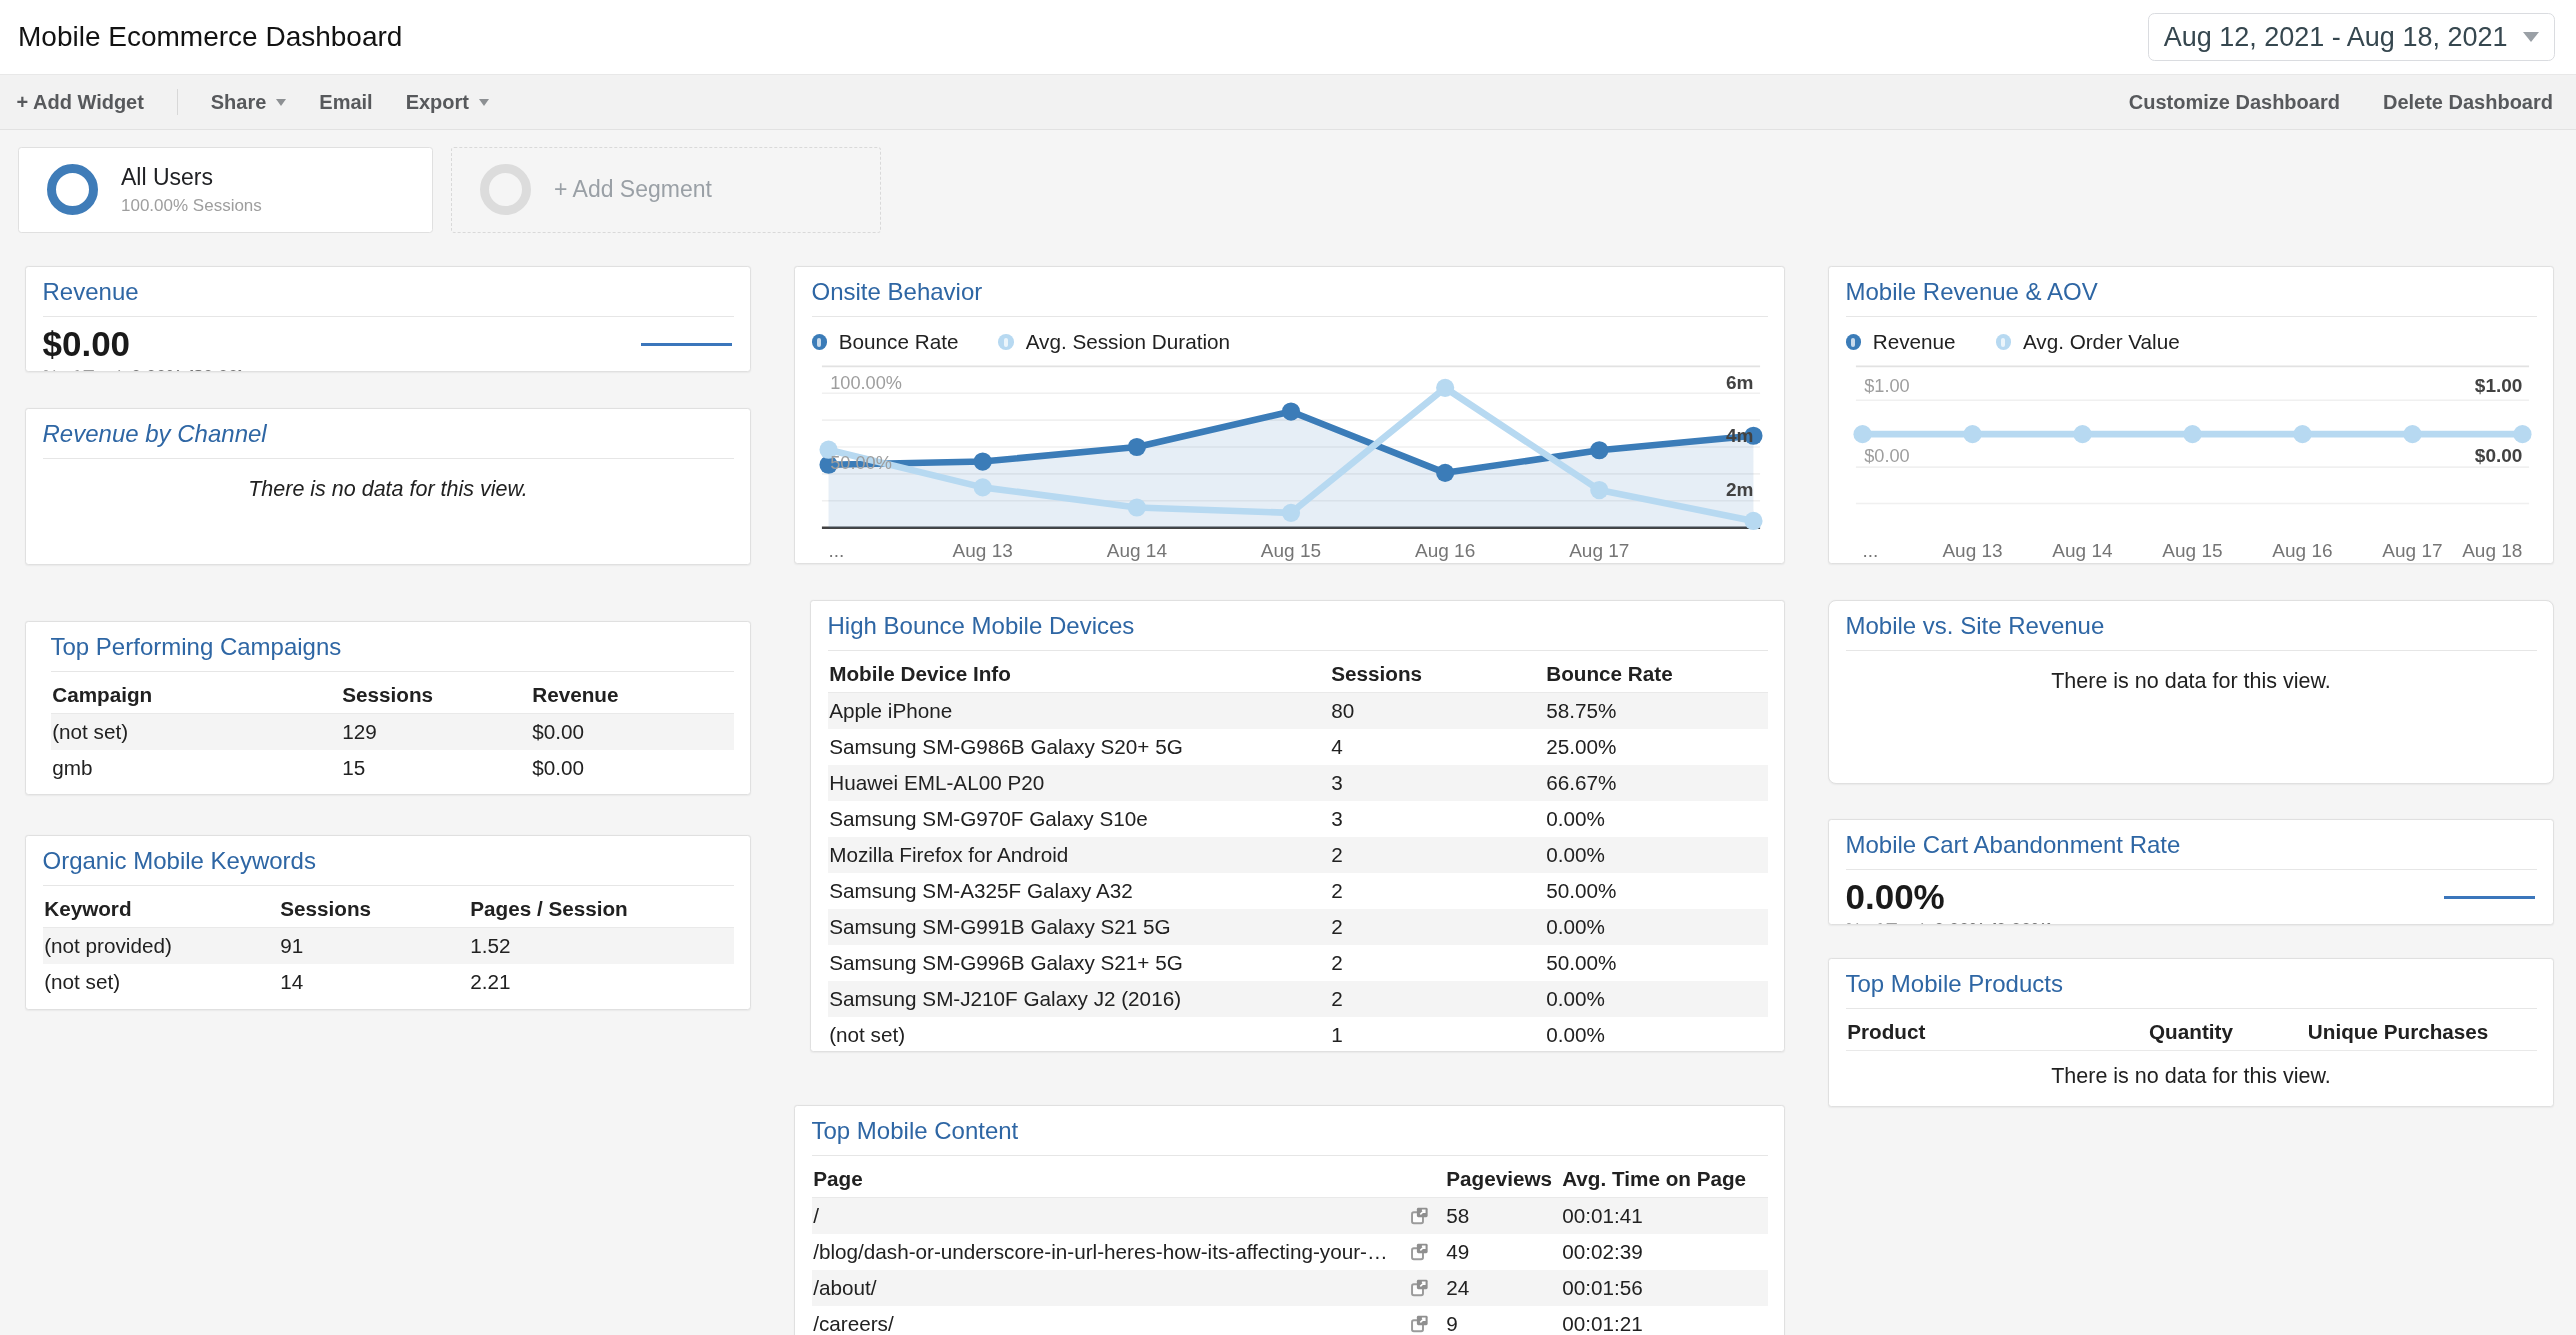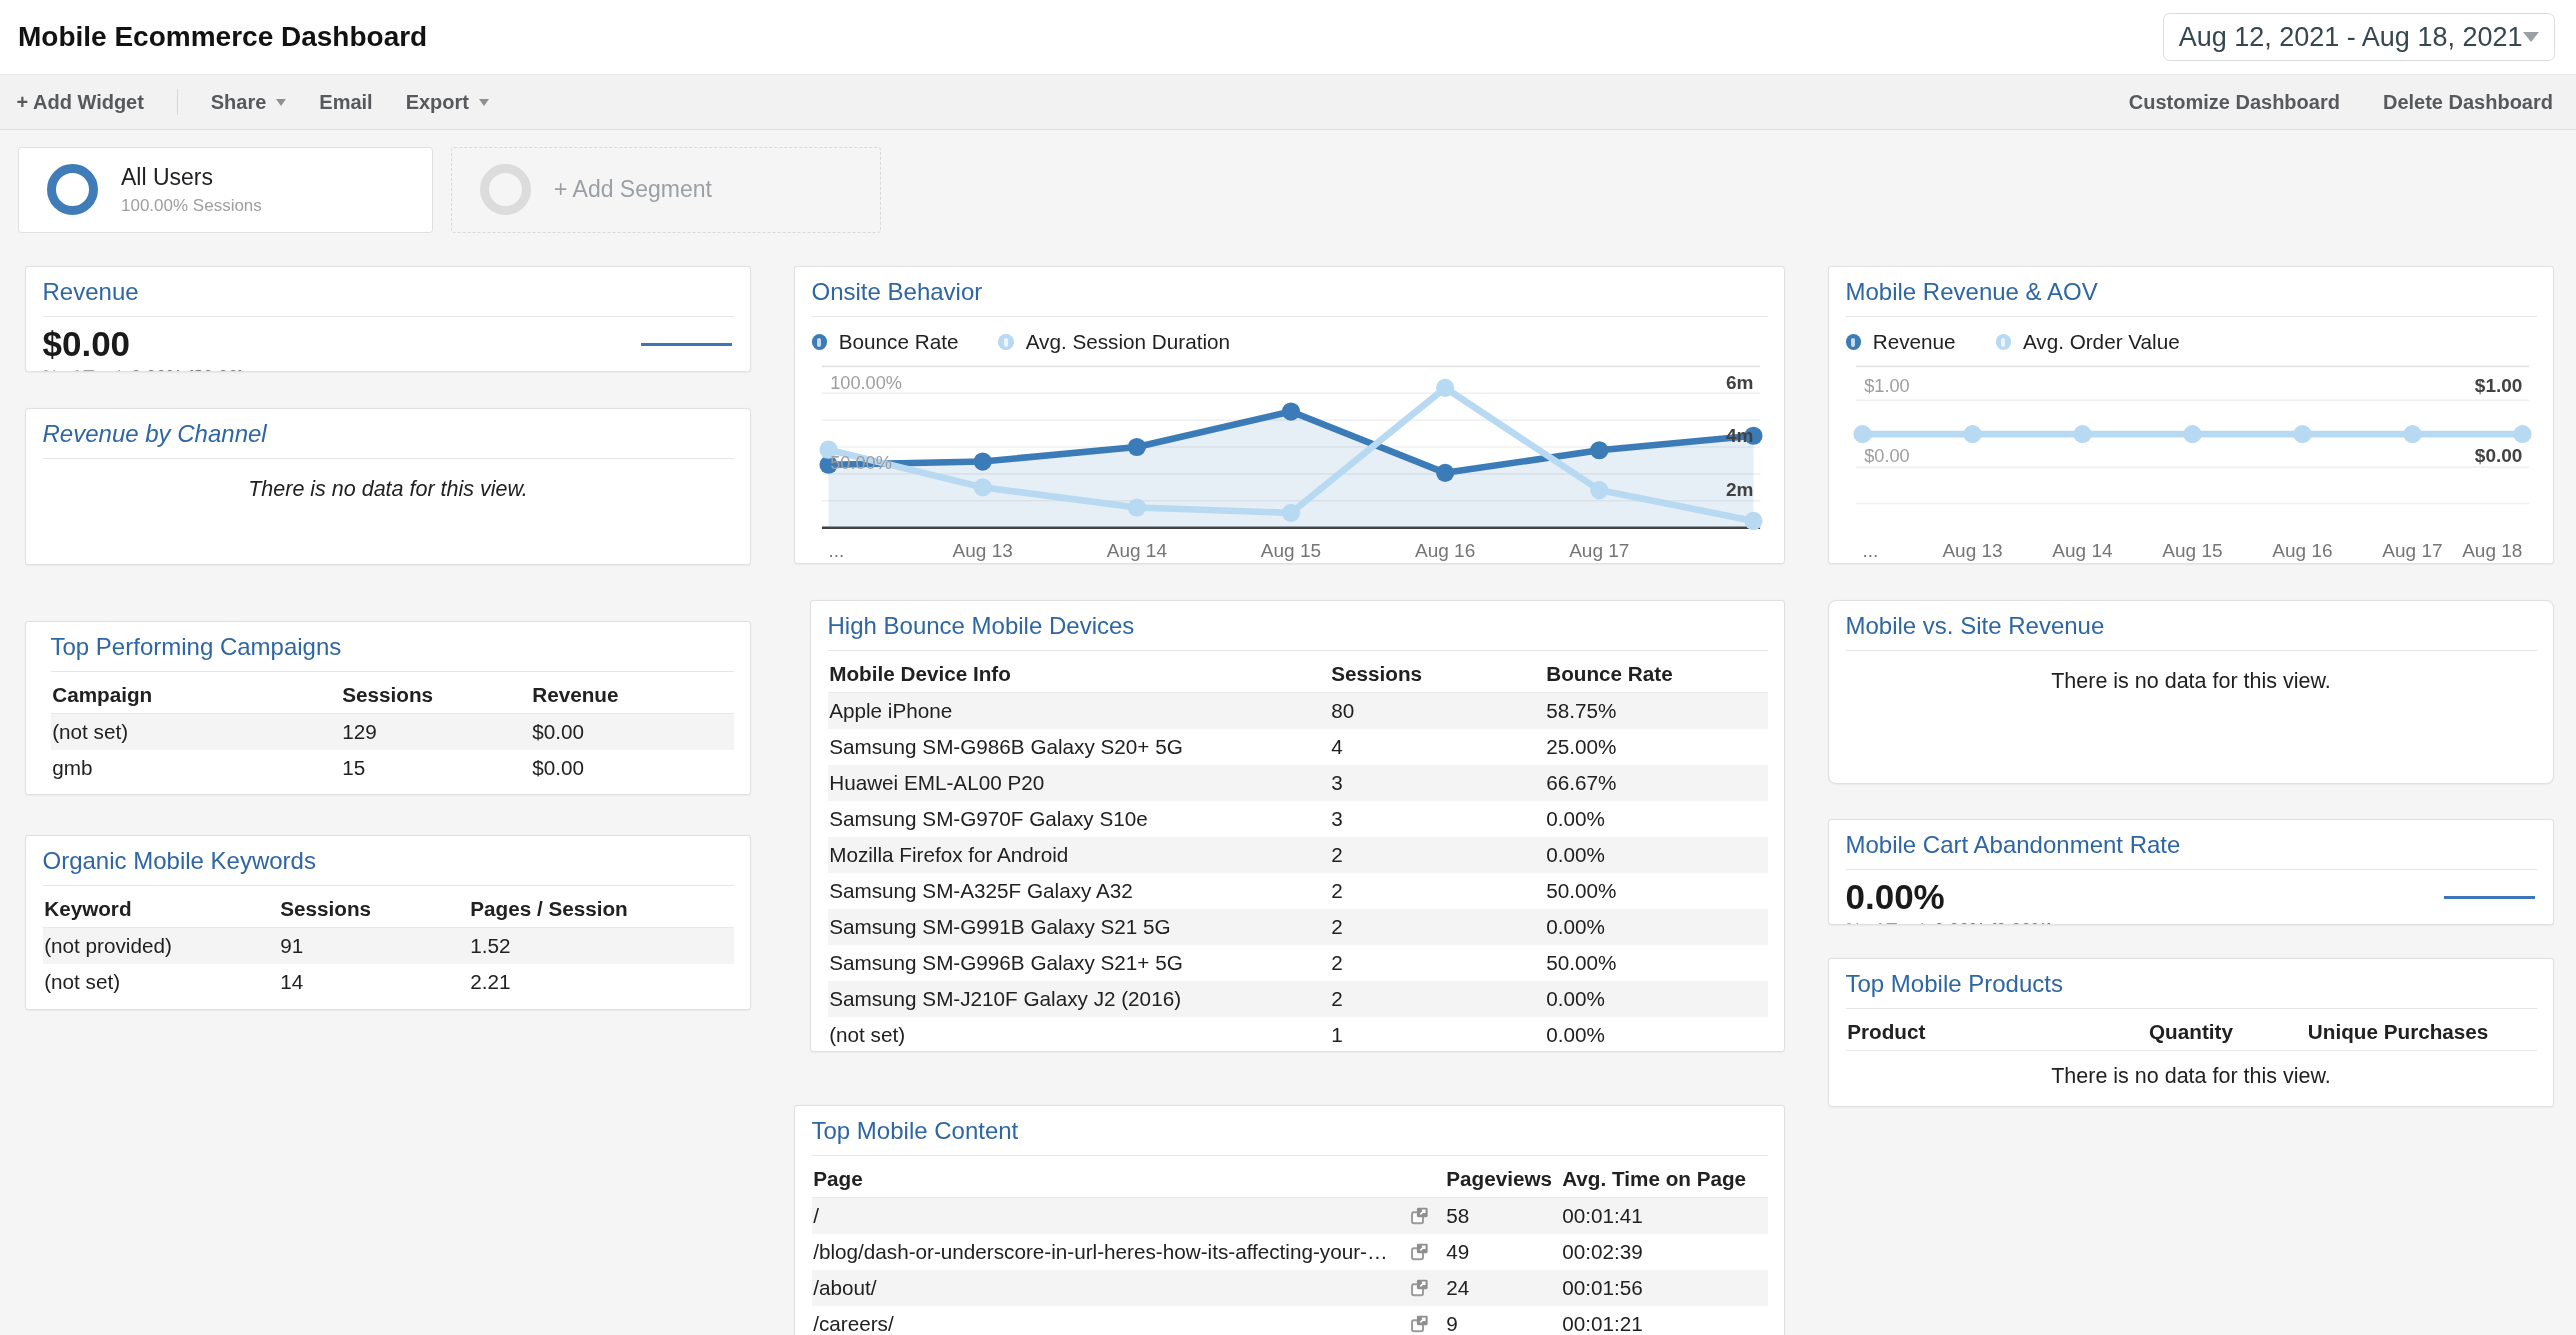--- a/index.html
+++ b/index.html
@@ -1,22 +1,22 @@
 <!DOCTYPE html>
 <html style="font-size:13.2px"><head>
 <meta charset="utf-8">
 <style>
   html,body{margin:0;padding:0;}
   body{font-family:"Liberation Sans",sans-serif;background:#f5f5f5;}
   .page{position:relative;width:2576px;height:1335px;background:#f5f5f5;overflow:hidden;}
 
   
   .header{height:75px;background:#fff;border-bottom:0.8px solid #e8e8e8;display:flex;align-items:center;justify-content:space-between;padding:0 21.5px 0 18px;box-sizing:border-box;}
-  .dash-title{font-size:28px;font-weight:700;color:#121212;}
-  .datebox{display:flex;align-items:center;height:46px;padding:0 15px;background:#fff;border:0.8px solid #dadce0;border-radius:6.6px;font-size:27px;color:#36474f;cursor:pointer;}
+  .dash-title{font-size:28px;font-weight:400;color:#121212;}
+  .datebox{display:flex;align-items:center;gap:15px;height:46px;padding:0 15px;background:#fff;border:0.8px solid #dadce0;border-radius:6.6px;font-size:27px;color:#36474f;cursor:pointer;}
   .caret{width:0;height:0;border-left:8.3px solid transparent;border-right:8.3px solid transparent;border-top:10px solid #9aa0a6;}
   .caret.small{border-left-width:5.8px;border-right-width:5.8px;border-top-width:7.4px;border-top-color:#8d9093;}
 
   
   .toolbar{height:55px;background:#f2f2f2;border-bottom:0.8px solid #e2e2e2;display:flex;align-items:center;padding:0 23px 0 16.5px;box-sizing:border-box;}
   .tb-left{display:flex;align-items:center;gap:33px;}
   .tb-right{margin-left:auto;display:flex;align-items:center;gap:43px;}
   .tb-btn{display:flex;align-items:center;gap:10px;font-size:20px;font-weight:700;color:#57595c;cursor:pointer;white-space:nowrap;}
   .tb-divider{width:0.8px;height:26.5px;background:#d8d8d8;}
 

